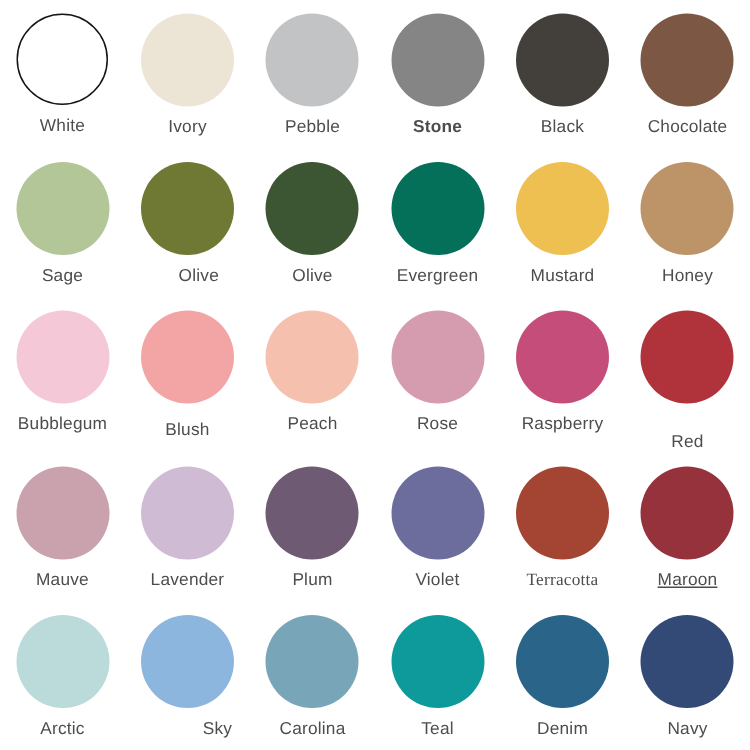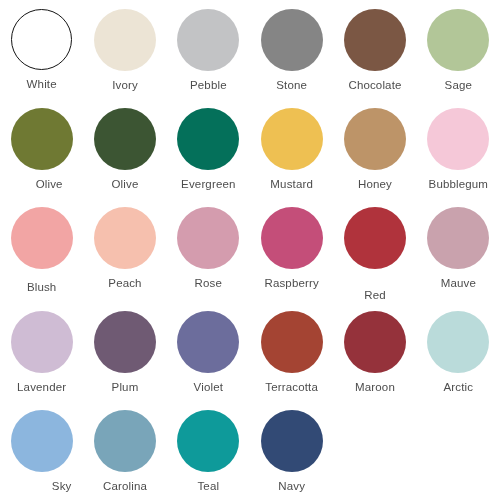--- a/index.html
+++ b/index.html
@@ -69,21 +69,25 @@
     <div class="swatch-cell">
       <div class="swatch-circle" style="background: rgb(236, 228, 213);"></div>
       <div class="swatch-label" style="color: rgb(77, 77, 77);">Ivory</div>
     </div>
     <div class="swatch-cell">
       <div class="swatch-circle" style="background: rgb(194, 195, 197);"></div>
       <div class="swatch-label" style="color: rgb(77, 77, 77);">Pebble</div>
     </div>
     <div class="swatch-cell">
       <div class="swatch-circle" style="background: rgb(133, 133, 133);"></div>
-      <div class="swatch-label" style="color: rgb(77, 77, 77);">Stone</div>
+      <div class="swatch-label" style="color: rgb(77, 77, 77); font-weight: bold;">Stone</div>
+    </div>
+    <div class="swatch-cell">
+      <div class="swatch-circle" style="background: rgb(67, 63, 59);"></div>
+      <div class="swatch-label" style="color: rgb(77, 77, 77);">Black</div>
     </div>
     <div class="swatch-cell">
       <div class="swatch-circle" style="background: rgb(123, 87, 68);"></div>
       <div class="swatch-label" style="color: rgb(77, 77, 77);">Chocolate</div>
     </div>
     <div class="swatch-cell">
       <div class="swatch-circle" style="background: rgb(178, 198, 152);"></div>
       <div class="swatch-label" style="color: rgb(77, 77, 77);">Sage</div>
     </div>
     <div class="swatch-cell">
@@ -141,39 +145,43 @@
     <div class="swatch-cell">
       <div class="swatch-circle" style="background: rgb(111, 90, 115);"></div>
       <div class="swatch-label" style="color: rgb(77, 77, 77);">Plum</div>
     </div>
     <div class="swatch-cell">
       <div class="swatch-circle" style="background: rgb(108, 109, 156);"></div>
       <div class="swatch-label" style="color: rgb(77, 77, 77);">Violet</div>
     </div>
     <div class="swatch-cell">
       <div class="swatch-circle" style="background: rgb(164, 68, 51);"></div>
-      <div class="swatch-label" style="color: rgb(77, 77, 77);">Terracotta</div>
+      <div class="swatch-label" style="color: rgb(77, 77, 77); font-family: Liberation Serif, serif;">Terracotta</div>
     </div>
     <div class="swatch-cell">
       <div class="swatch-circle" style="background: rgb(149, 50, 59);"></div>
-      <div class="swatch-label" style="color: rgb(77, 77, 77);">Maroon</div>
+      <div class="swatch-label" style="color: rgb(77, 77, 77); text-decoration: underline;">Maroon</div>
     </div>
     <div class="swatch-cell">
       <div class="swatch-circle" style="background: rgb(186, 219, 218);"></div>
       <div class="swatch-label" style="color: rgb(77, 77, 77);">Arctic</div>
     </div>
     <div class="swatch-cell">
       <div class="swatch-circle" style="background: rgb(140, 182, 222);"></div>
       <div class="swatch-label" style="color: rgb(77, 77, 77); margin-left: 40px;">Sky</div>
     </div>
     <div class="swatch-cell">
       <div class="swatch-circle" style="background: rgb(121, 165, 185);"></div>
       <div class="swatch-label" style="color: rgb(77, 77, 77);">Carolina</div>
     </div>
     <div class="swatch-cell">
       <div class="swatch-circle" style="background: rgb(14, 154, 154);"></div>
       <div class="swatch-label" style="color: rgb(77, 77, 77);">Teal</div>
     </div>
     <div class="swatch-cell">
+      <div class="swatch-circle" style="background: rgb(42, 100, 137);"></div>
+      <div class="swatch-label" style="color: rgb(77, 77, 77);">Denim</div>
+    </div>
+    <div class="swatch-cell">
       <div class="swatch-circle" style="background: rgb(50, 74, 117);"></div>
       <div class="swatch-label" style="color: rgb(77, 77, 77);">Navy</div>
     </div>
   </div>
 
 </body></html>

